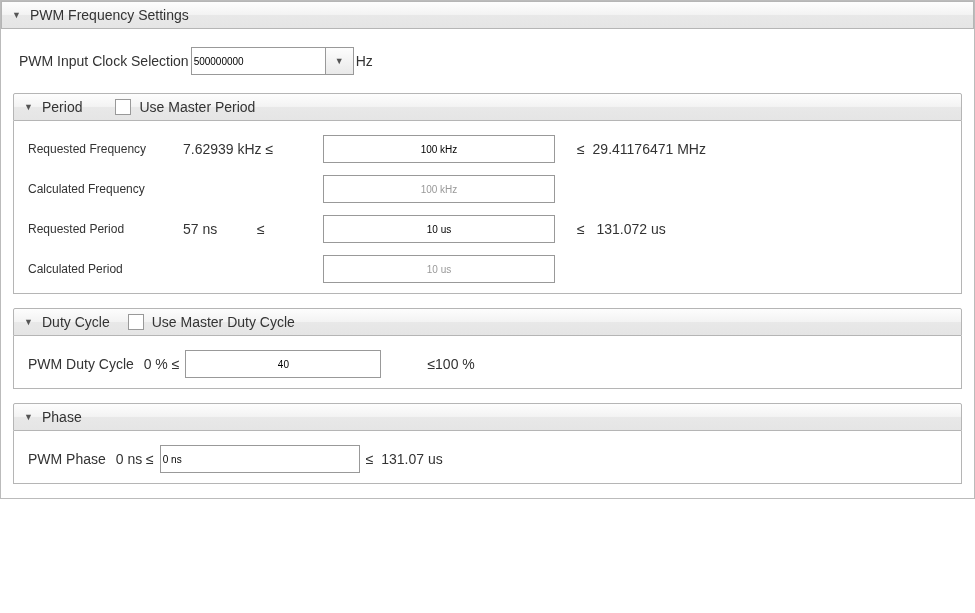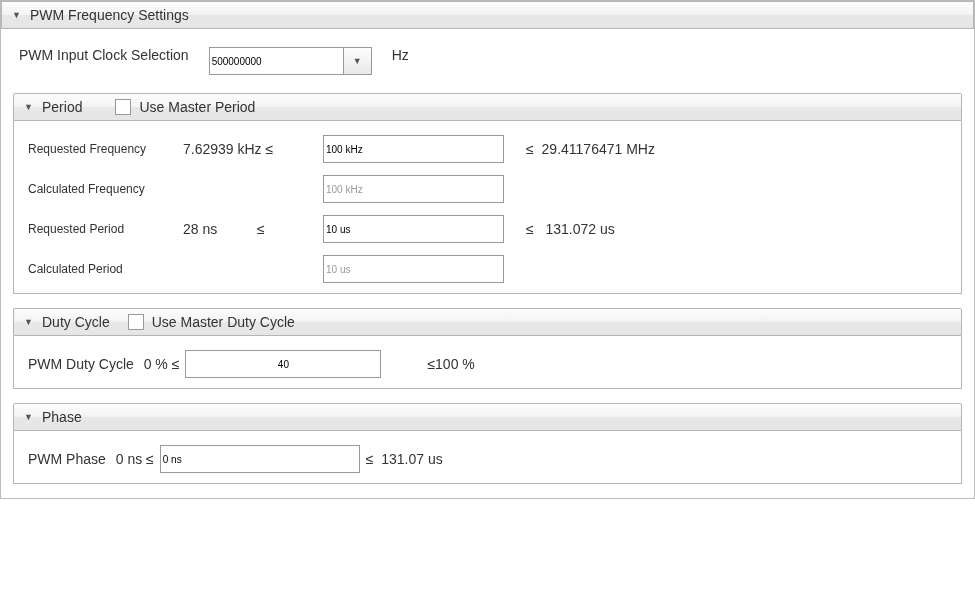--- a/index.html
+++ b/index.html
@@ -40,22 +40,23 @@
       background: #fff;
       display: inline-block;
       margin-left: 25px;
     }
     .section-header .cb-label {
       font-size: 14px;
       color: #333;
     }
     .top-row {
       display: flex;
+      align-items: center;
       padding: 18px 18px;
-      gap: 20px;
+      gap: 2px;
     }
     .label {
       font-size: 14px;
       color: #333;
     }
     input[type="text"] {
       border: 1px solid #999;
       padding: 4px 2px;
       font-family: inherit;
       font-size: 10px;
@@ -117,21 +118,22 @@
       font-size: 12px;
       color: #333;
     }
     .col-prefix {
       width: 140px;
       font-size: 14px;
       color: #333;
       text-align: left;
     }
     .col-input input {
-      width: 181px;
+      width: 232px;
+      text-align: center;
     }
     .col-suffix {
       font-size: 14px;
       color: #333;
       margin-left: 18px;
     }
     .le {
       display: inline-block;
       margin: 0 4px;
     }
@@ -188,21 +190,21 @@
         </span>
       </div>
       <div class="row">
         <span class="col-label">Calculated Frequency</span>
         <span class="col-prefix"></span>
         <span class="col-input"><input type="text" class="readonly" readonly="" value="100 kHz" style=""></span>
       </div>
       <div class="row">
         <span class="col-label">Requested Period</span>
         <span class="col-prefix">
-          <span style="display:inline-block;width:70px;">28 ns</span><span class="le">≤</span>
+          <span style="display:inline-block;width:70px;">57 ns</span><span class="le">≤</span>
         </span>
         <span class="col-input"><input type="text" value="10 us" style=""></span>
         <span class="col-suffix">
           <span class="le">≤</span>&nbsp; <span>131.072 us</span>
         </span>
       </div>
       <div class="row">
         <span class="col-label">Calculated Period</span>
         <span class="col-prefix"></span>
         <span class="col-input"><input type="text" class="readonly" readonly="" value="10 us" style=""></span>

